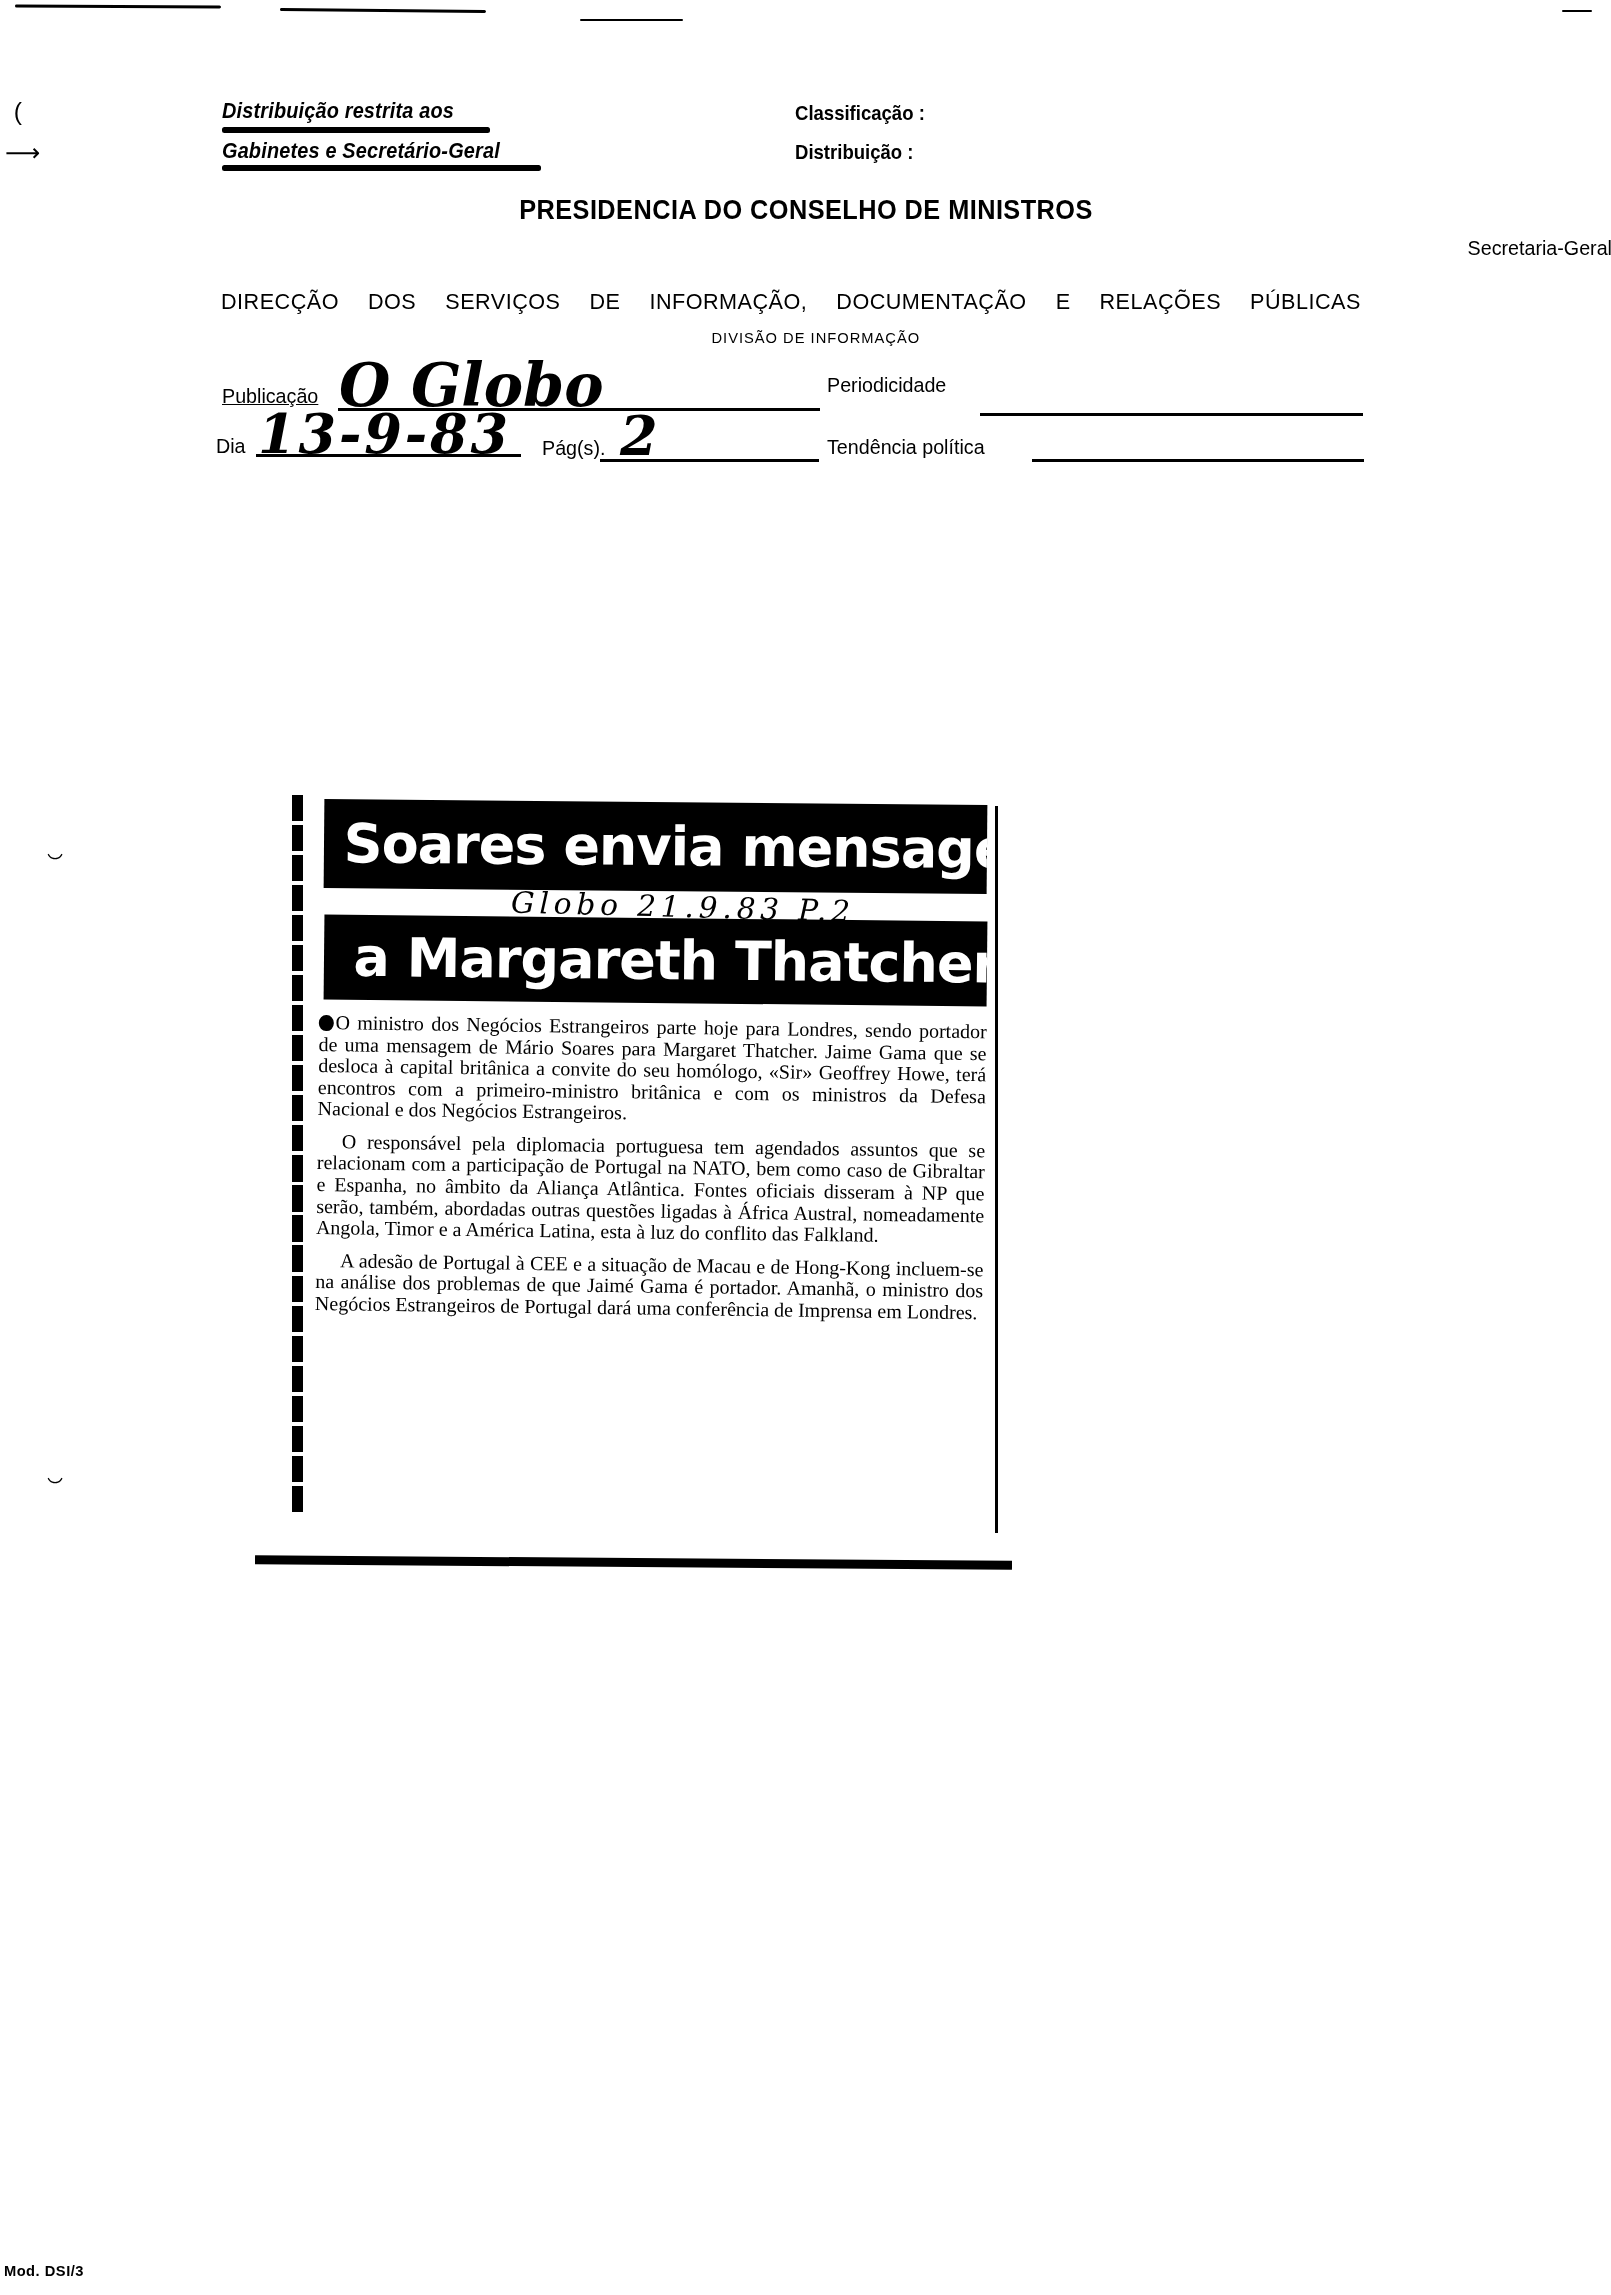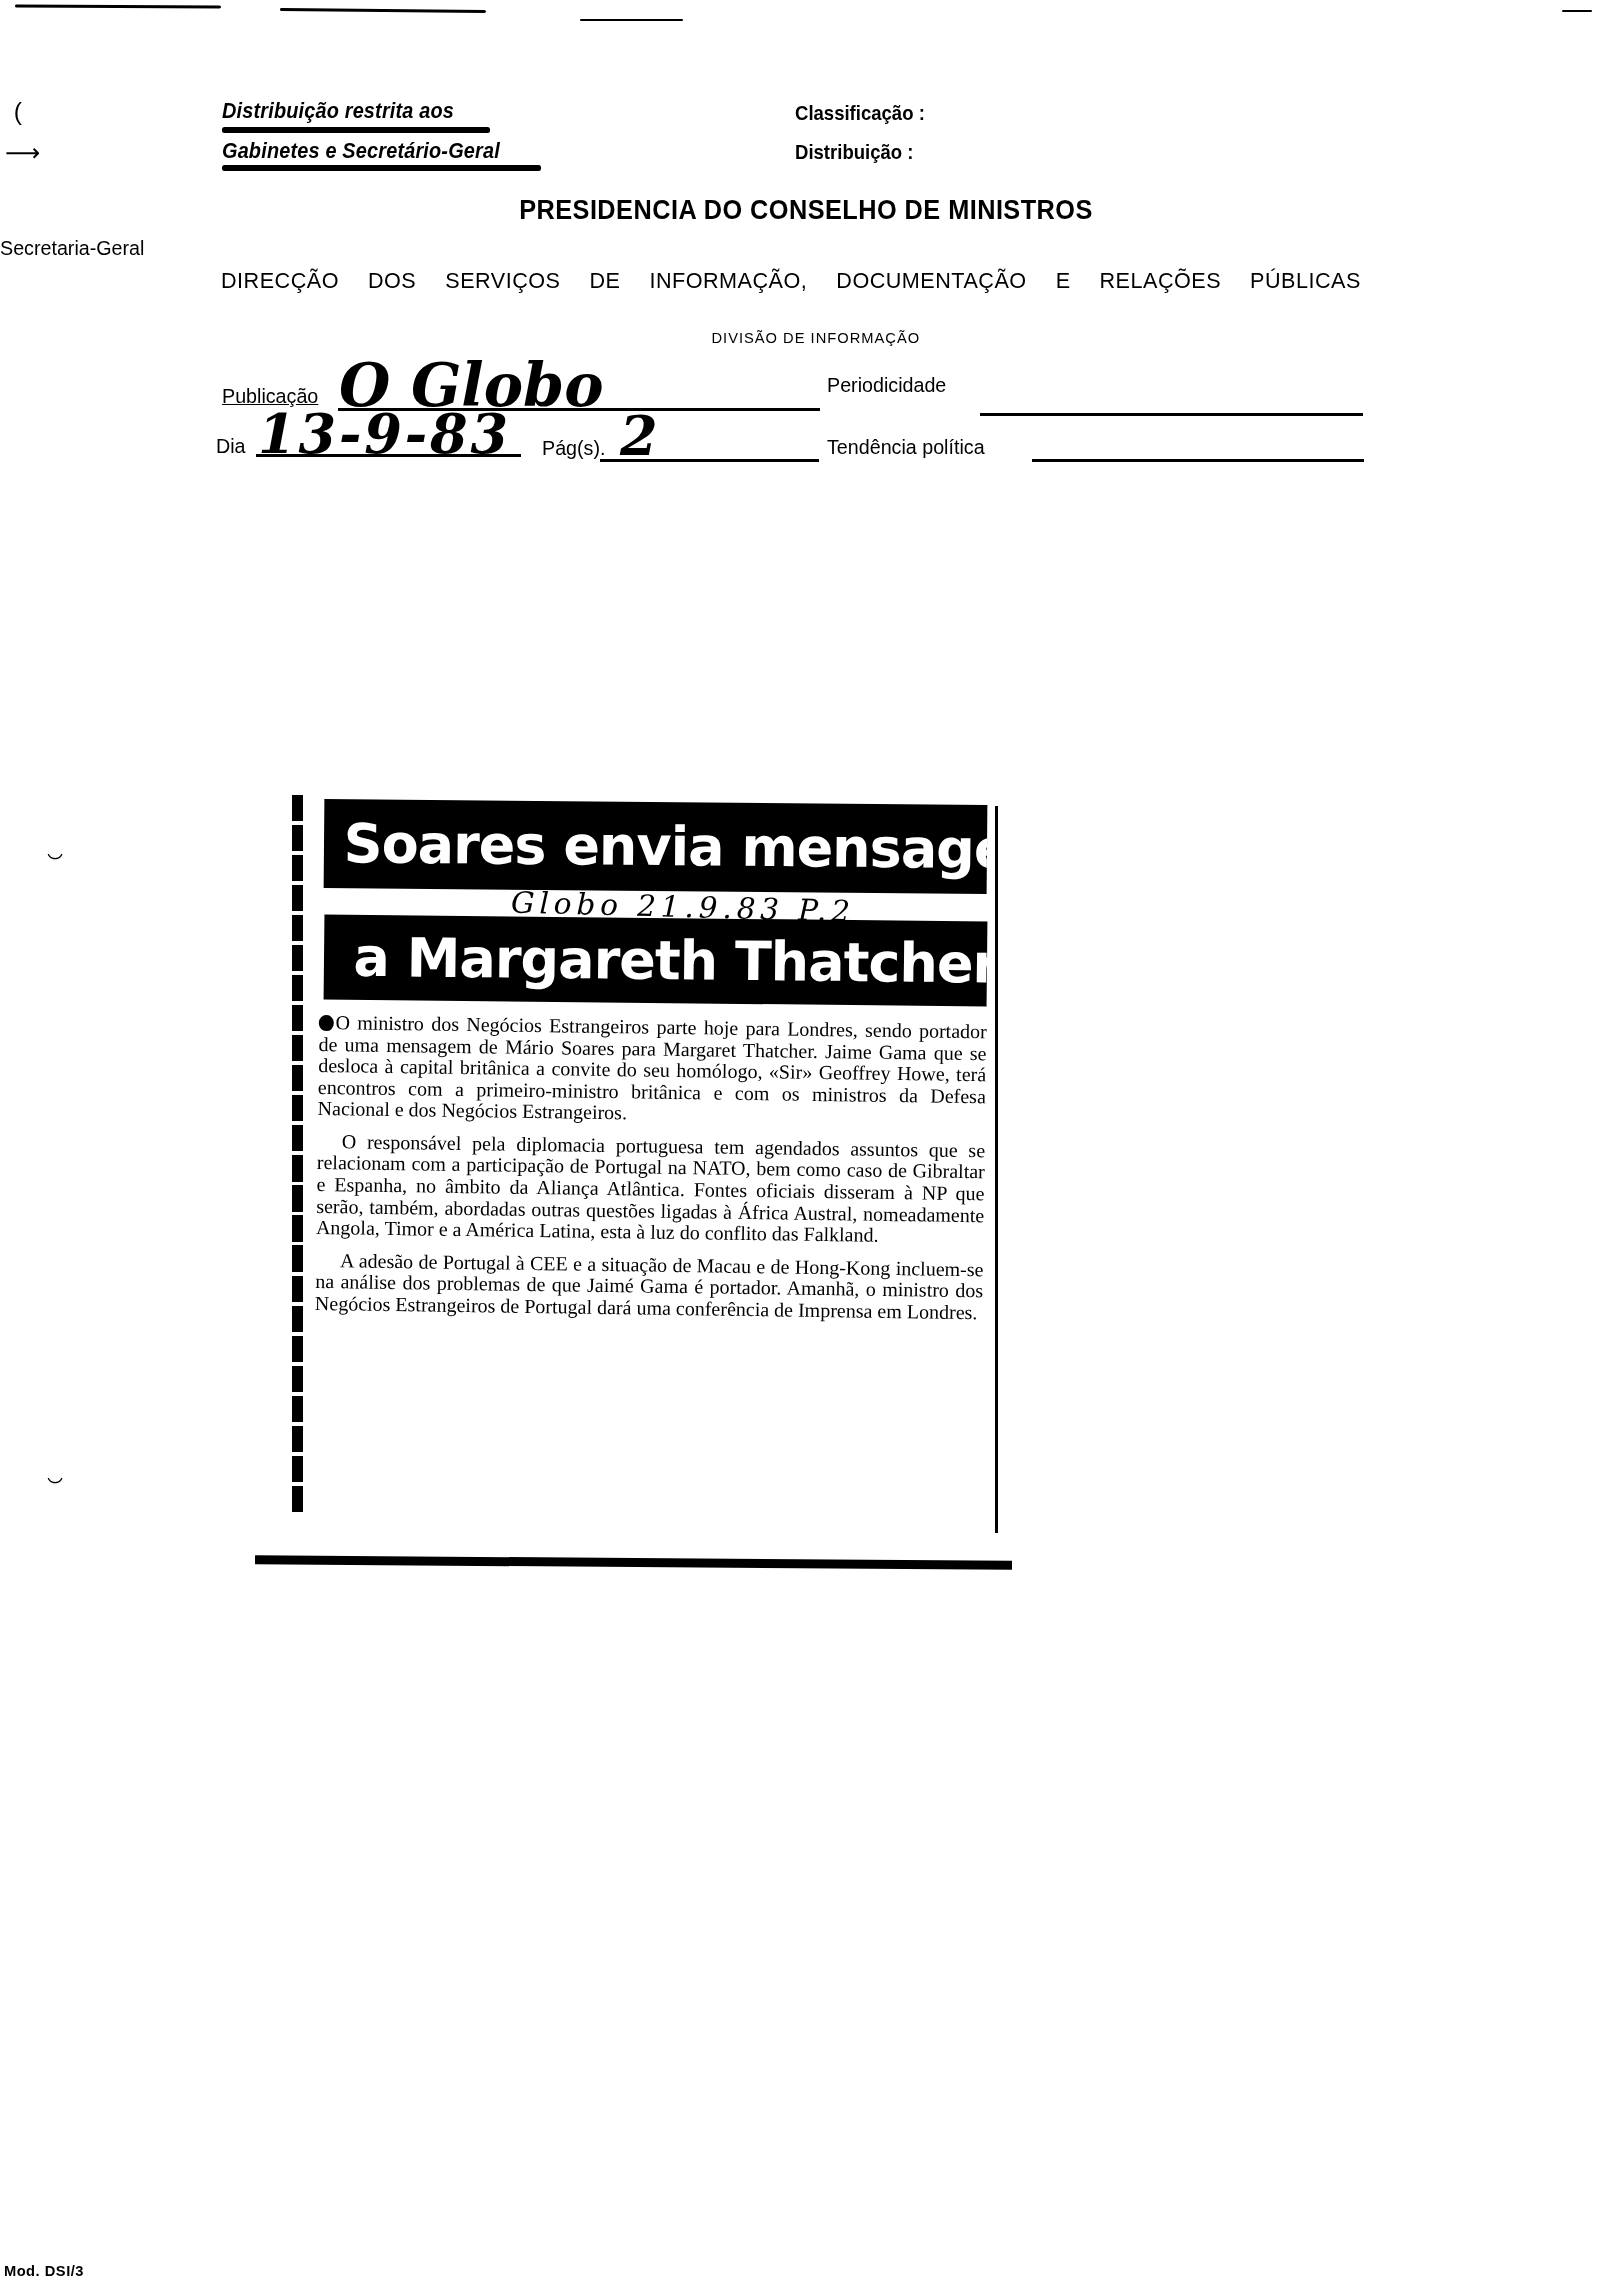--- a/index.html
+++ b/index.html
@@ -21,23 +21,23 @@
       transform: scaleX(0.92); transform-origin: left;
     }
     .underline-bar { position: absolute; height: 5.9px; background: #000; border-radius: 2.5px; }
     .cls-label { font-weight: bold; font-size: 20.6px; transform: scaleX(0.9); transform-origin: left; }
 
     .main-title {
       left: 0; width: 1612px; text-align: center; top: 194px;
       font-weight: bold; font-size: 27.5px; letter-spacing: 0.5px;
       transform: scaleX(0.92);
     }
-    .sub-title { left: 0; width: 1612px; text-align: left; top: 237px; font-size: 19.7px; }
+    .sub-title { left: 0; width: 1612px; text-align: right; top: 237px; font-size: 19.7px; }
     .direccao {
-      left: 221px; width: 1140px; top: 268px; font-size: 21.6px;
+      left: 221px; width: 1140px; top: 289px; font-size: 21.6px;
       display: flex; justify-content: space-between; letter-spacing: 0.5px; gap: 20px;
     }
     .divisao { left: 0; width: 1612px; text-align: center; top: 330px; font-size: 14.7px; letter-spacing: 1px; padding-left: 9.8px; }
 
     .form-label { font-size: 19.7px; }
     .form-line { position: absolute; height: 2.5px; background: #000; }
     .handwriting {
       font-family: "DejaVu Serif", serif; font-weight: bold; font-style: italic;
     }
 

